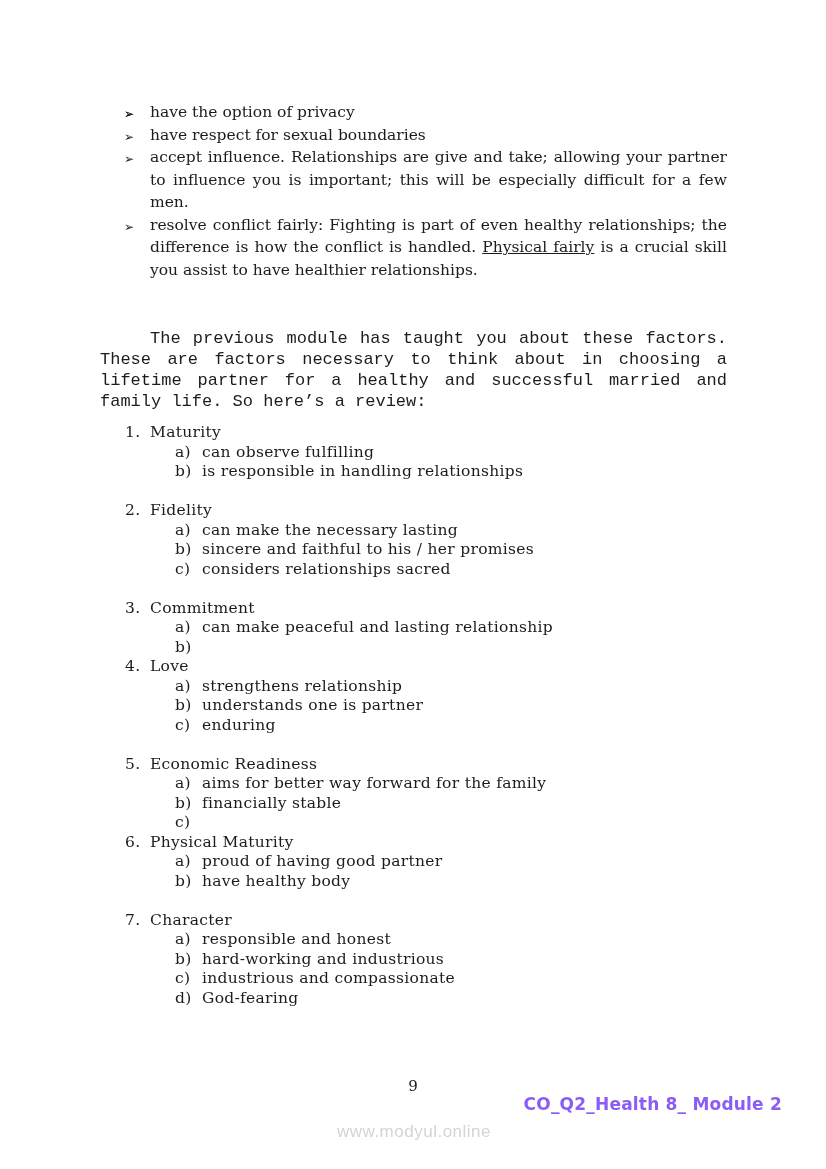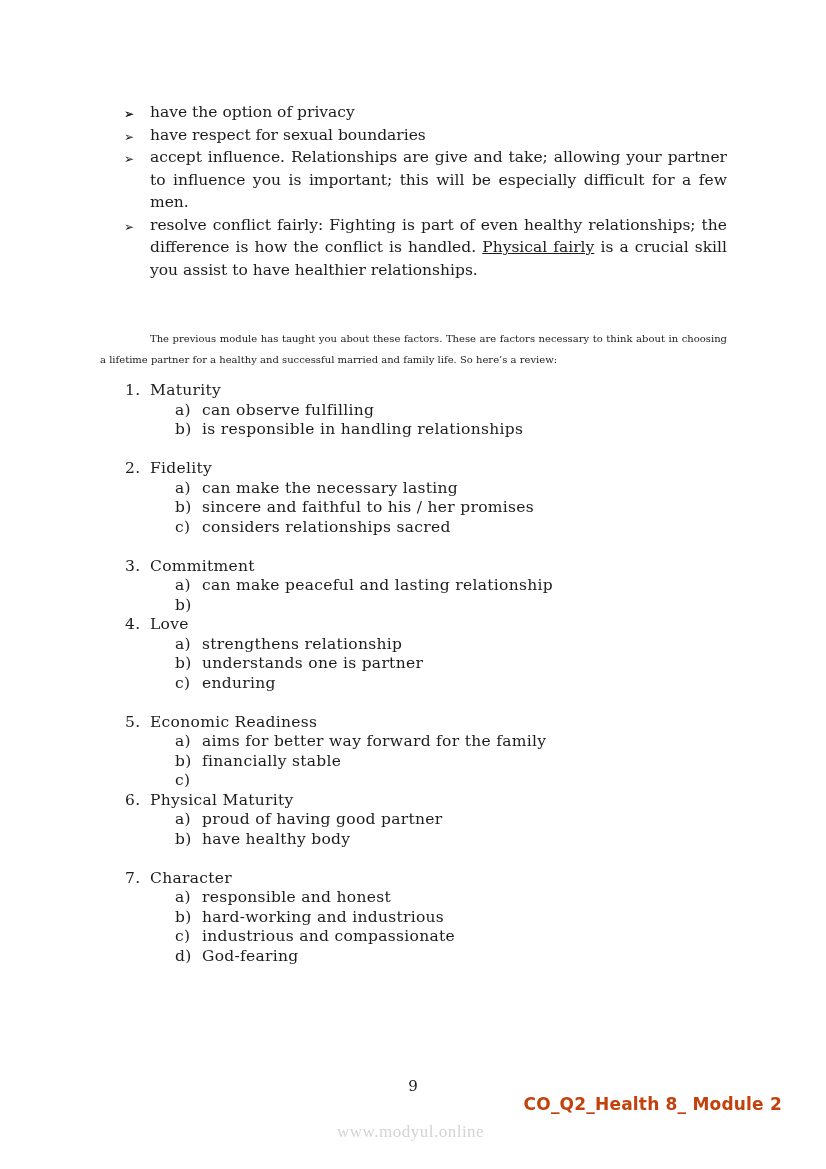--- a/index.html
+++ b/index.html
@@ -43,22 +43,23 @@
     font-family: "DejaVu Sans", "Liberation Sans", sans-serif;
     color: #1c1c1c;
   }
   .u { text-decoration: underline; }
 
   
   .paragraph {
     margin: 47px 0 0 0;
     text-indent: 50px;
     text-align: justify;
-    font-size: 10px;
+    font-size: 17px;
     line-height: 21px;
+    font-family: Liberation Mono, monospace;
   }
 
   
   .factors {
     list-style: none;
     margin: 11px 0 0 0;
     padding: 0;
     font-size: 15.5px;
     line-height: 19.5px;
     letter-spacing: 0.3px;
@@ -92,27 +93,27 @@
     color: #1c1c1c;
   }
   .module-label {
     position: absolute;
     top: 1094px;
     right: 44px;
     font-family: "DejaVu Sans", "Liberation Sans", sans-serif;
     font-weight: bold;
     font-size: 17px;
     letter-spacing: 0.2px;
-    color: #c2410c;
+    color: #8b5cf6;
   }
   .watermark {
     position: absolute;
     top: 1122px;
     left: 337px;
-    font-family: Liberation Serif, serif;
+    font-family: Liberation Sans, sans-serif;
     font-size: 17px;
     letter-spacing: 0.5px;
     color: #d4d4d4;
   }
 </style>
 </head>
 <body>
 
 <div class="page">
   <div class="content">

